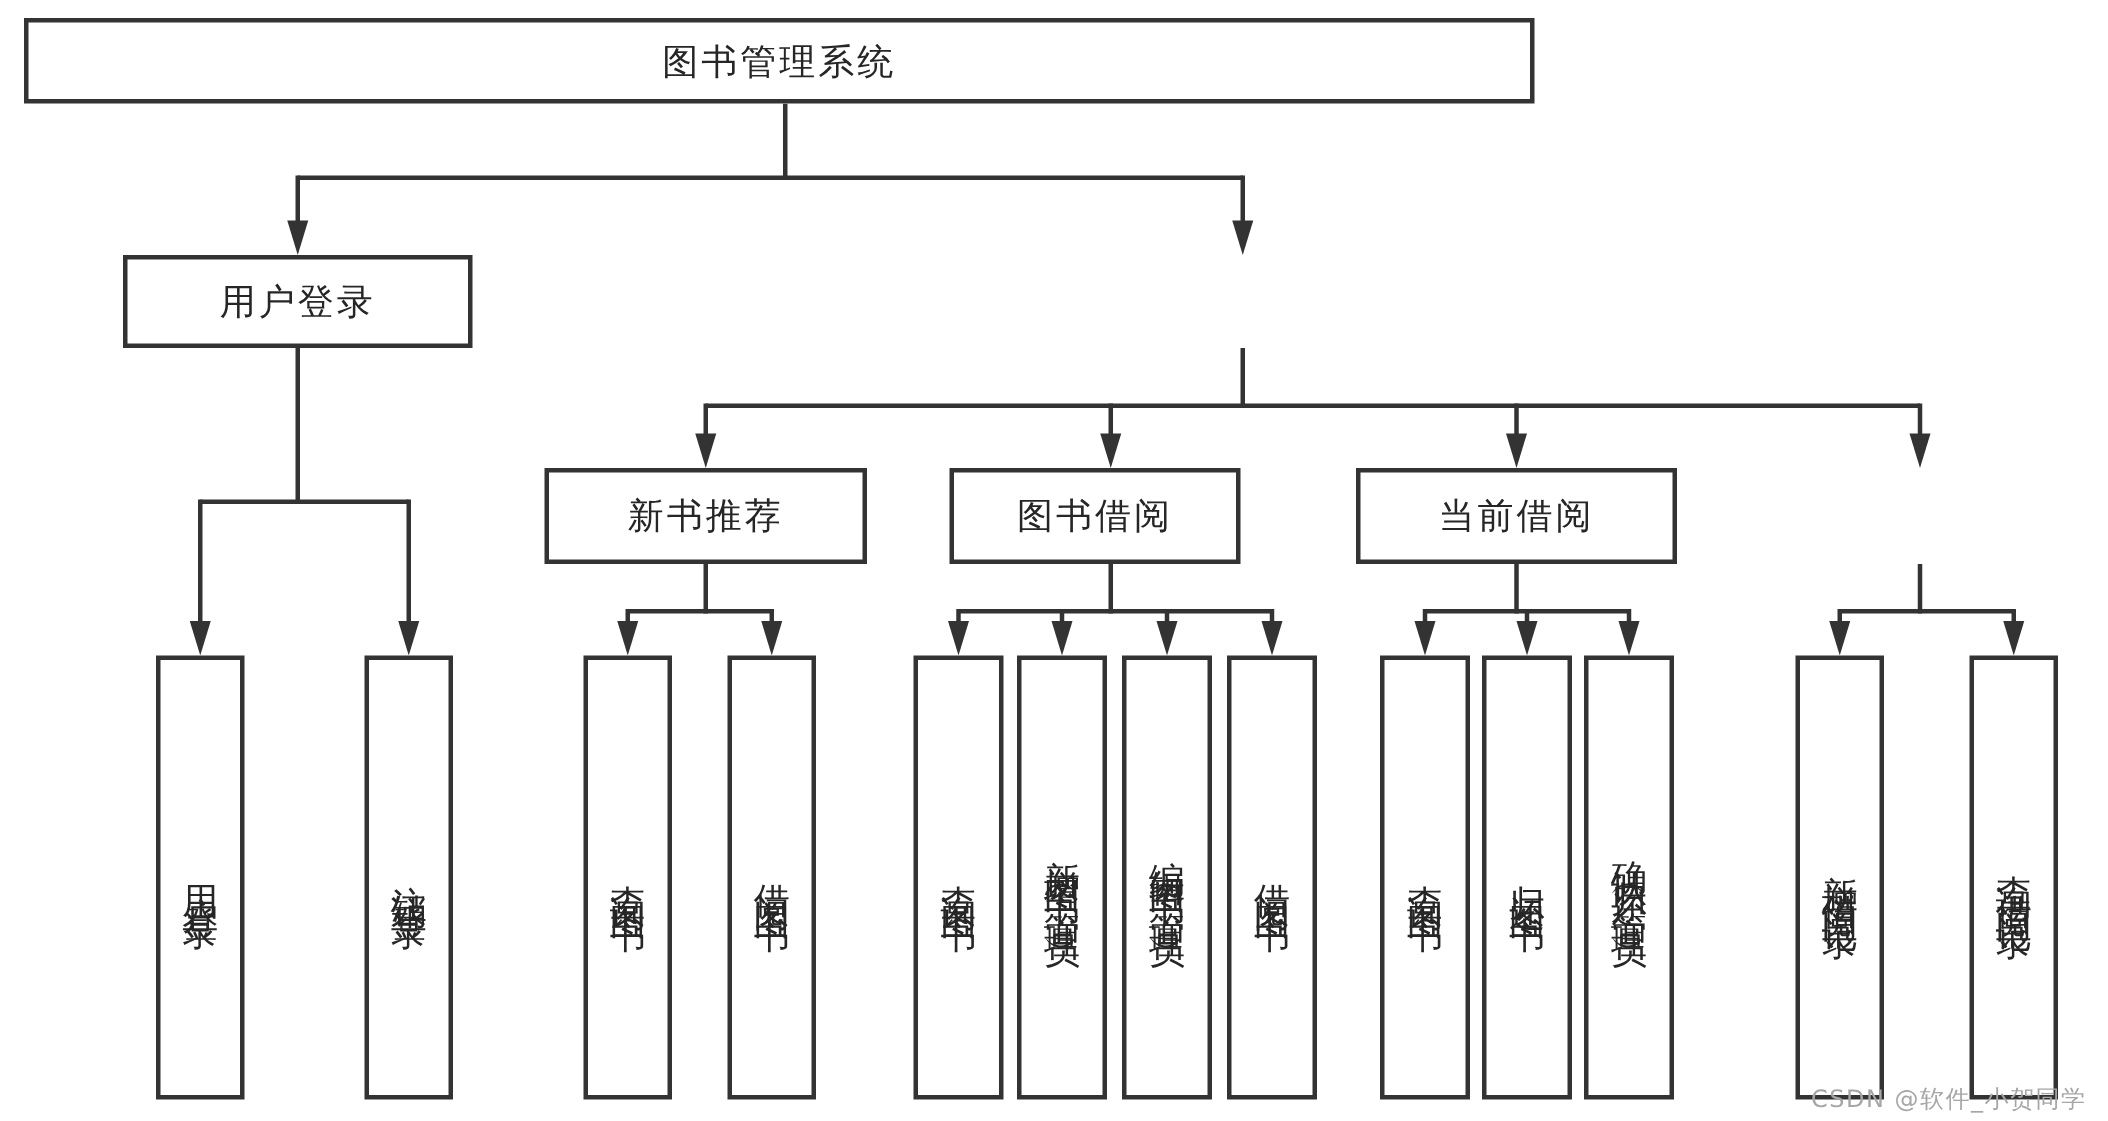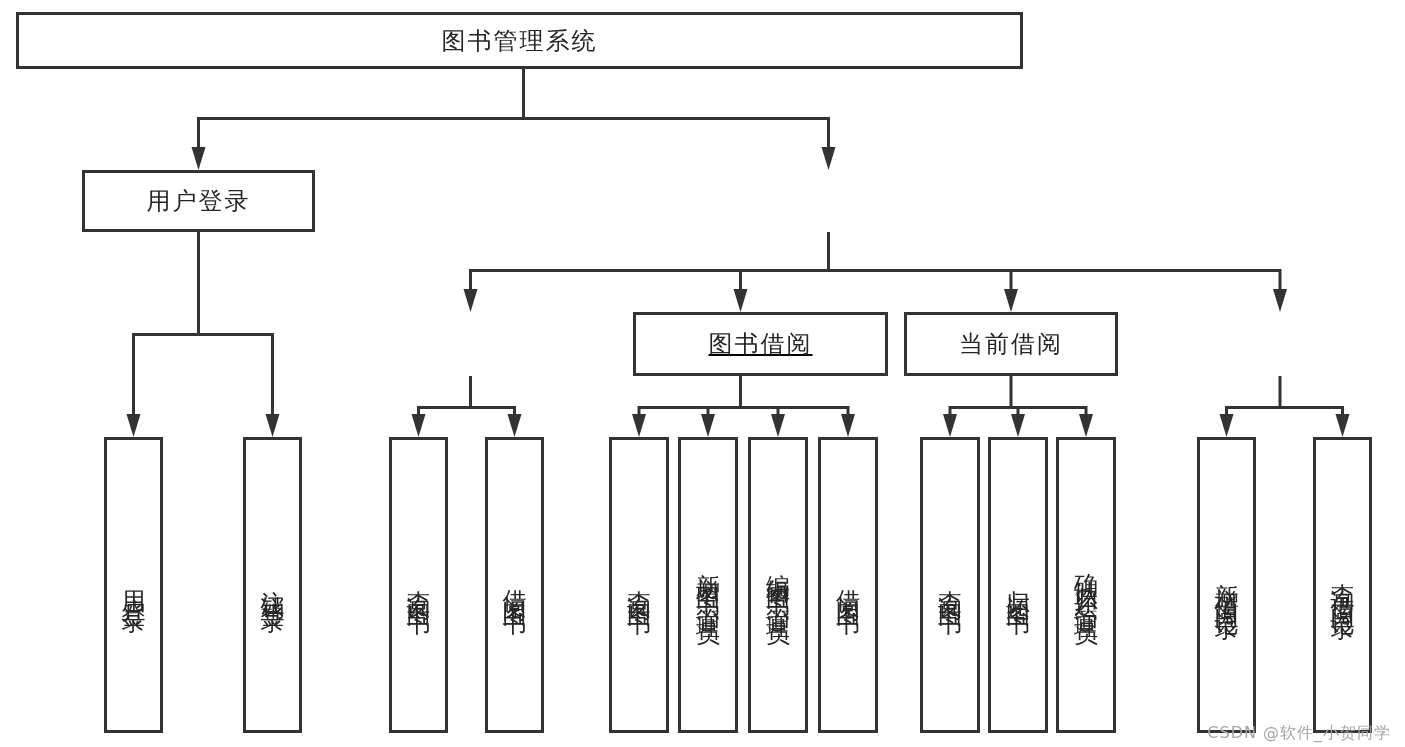--- a/index.html
+++ b/index.html
@@ -110,21 +110,24 @@
     </svg>
 
   <div class="node" style="left:16px;top:12px;width:1007px;height:57px;">
     <span class="lbl">图书管理系统</span>
   </div>
 
   <div class="node lvl2" style="left:82px;width:233px;">
     <span class="lbl">用户登录</span>
   </div>
 
-  <div class="node lvl3" style="left:633px;width:255px;text-decoration:underline;">
+  <div class="node lvl3" style="left:363px;width:215px;">
+    <span class="lbl">新书推荐</span>
+  </div>
+  <div class="node lvl3" style="left:633px;width:194px;">
     <span class="lbl">图书借阅</span>
   </div>
   <div class="node lvl3" style="left:904px;width:214px;">
     <span class="lbl">当前借阅</span>
   </div>
 
   <div class="node leaf" style="left:104px;">
     <span class="lbl">用户登录</span>
   </div>
   <div class="node leaf" style="left:243px;">

